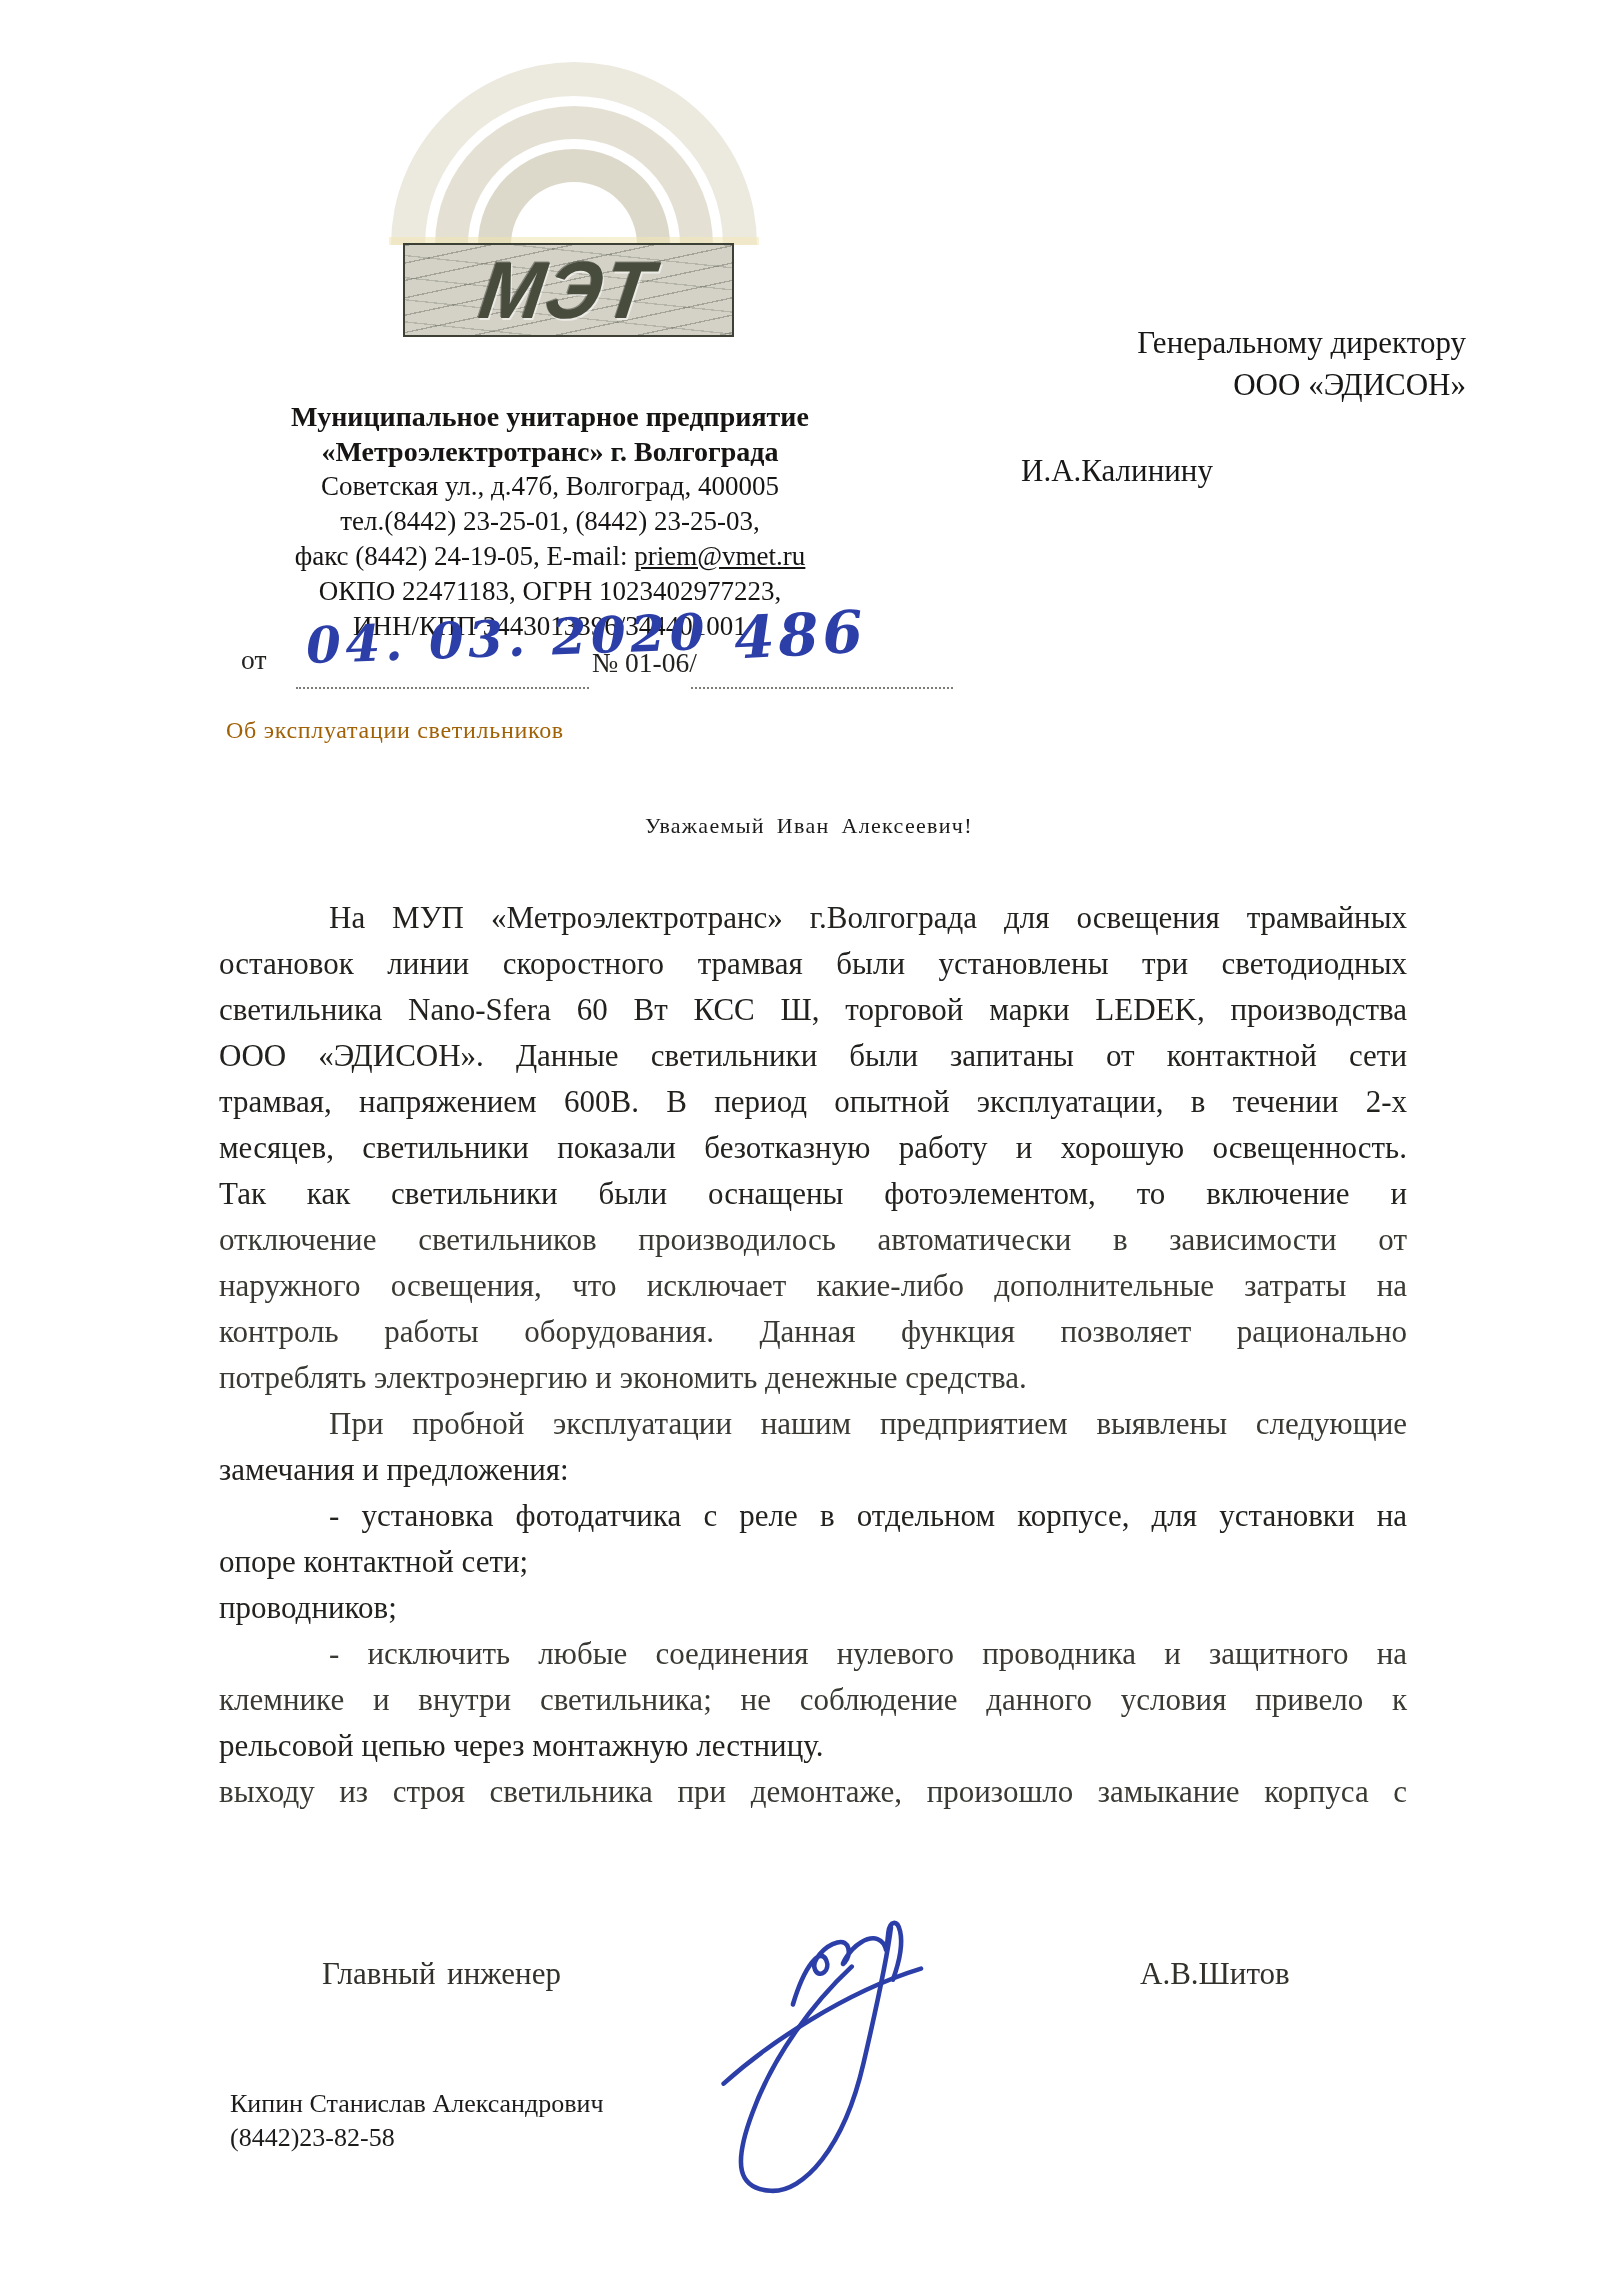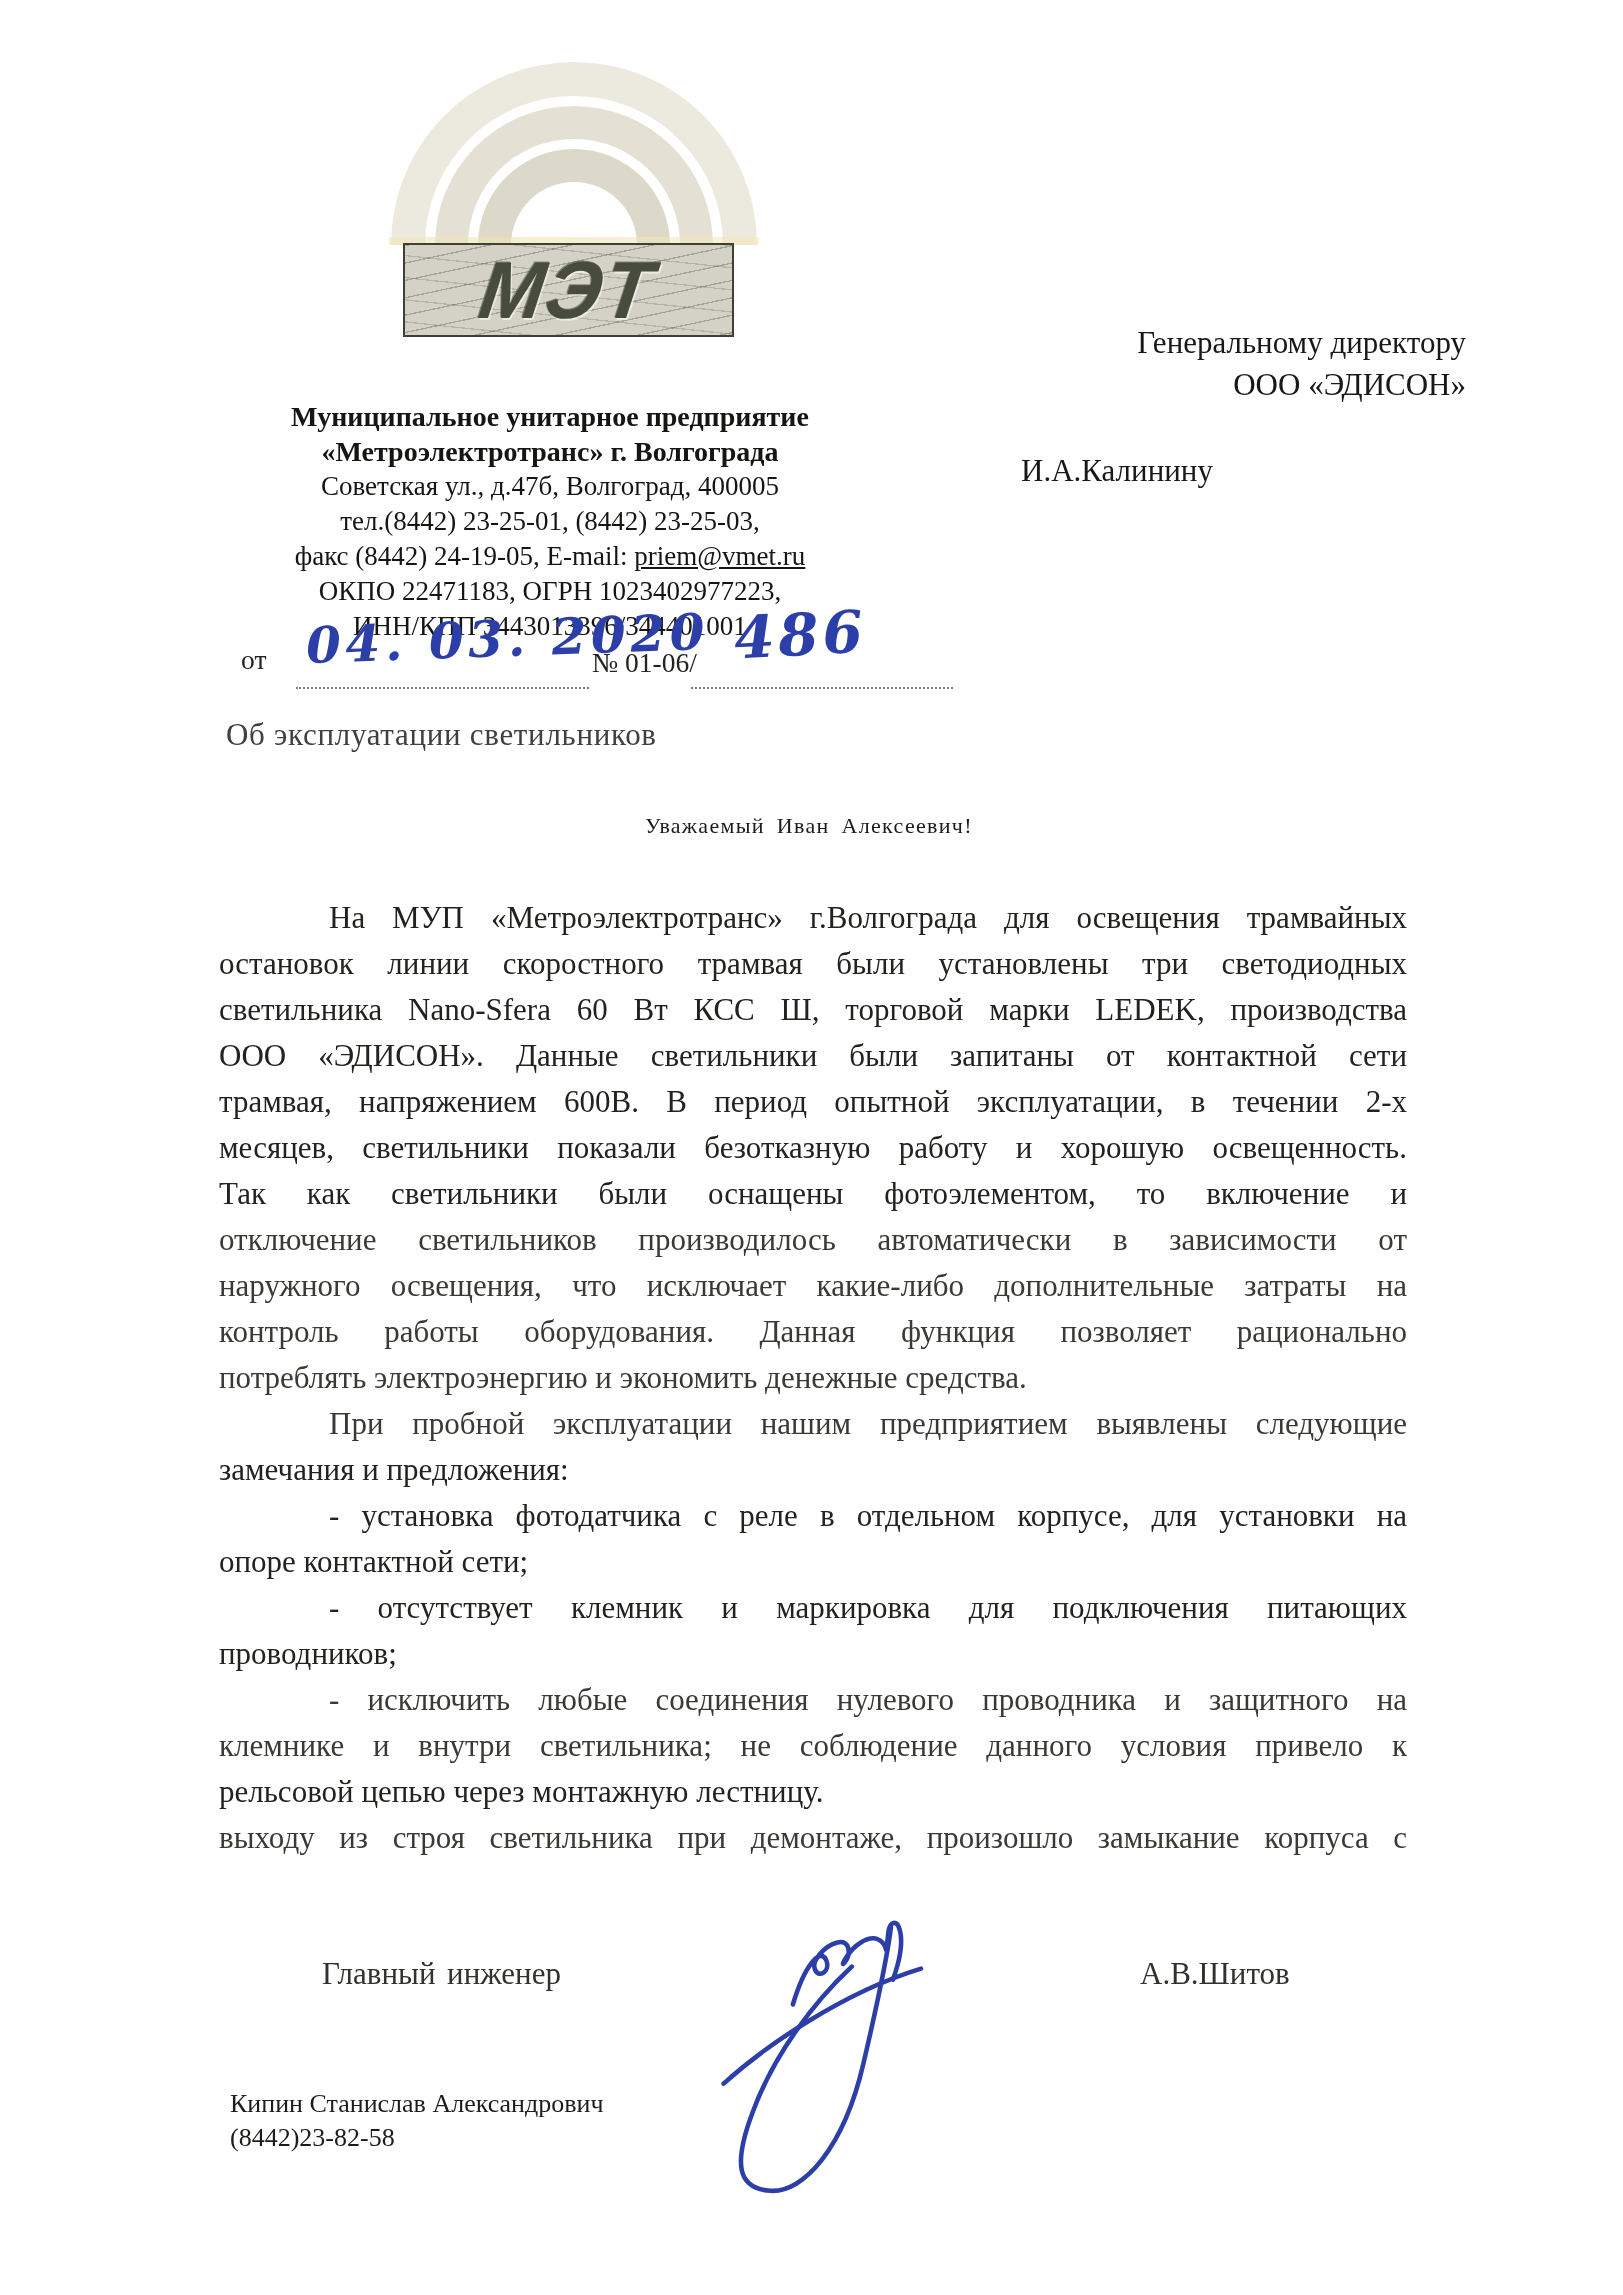--- a/index.html
+++ b/index.html
@@ -47,21 +47,21 @@
   .recipient-name{position:absolute;left:1021px;top:453px;font-size:31px;color:#191817;}
   
   .ref-label{position:absolute;font-size:27.5px;color:#242320;}
   .hand{font-family:"DejaVu Serif", serif;font-style:italic;font-weight:bold;color:#2c3ea8;}
   .hand-date{position:absolute;left:306px;top:609px;font-size:50px;letter-spacing:4.6px;transform:rotate(-2deg);}
   .hand-num{position:absolute;left:734px;top:601px;font-size:58px;letter-spacing:3.9px;transform:rotate(-3deg);}
   .u-seg{position:absolute;height:0;border-bottom:2px dotted #7d7c76;}
   .u1{left:296px;top:687px;width:293px;}
   .u2{left:691px;top:687px;width:262px;}
   
-  .subject{position:absolute;left:226px;top:717px;font-size:31px;color:#404040;letter-spacing:0.7px;}
+  .subject{position:absolute;left:226px;top:717px;font-size:24px;color:#a16207;letter-spacing:0.7px;}
   .salutation{position:absolute;left:645px;top:813px;font-size:22px;letter-spacing:1.3px;word-spacing:5.2px;color:#1c1b19;}
   
   .body-block{position:absolute;left:219px;top:895px;width:1188px;}
   .bl{height:46px;font-size:31px;line-height:46px;text-align:justify;color:#23221f;}
   .jl{text-align-last:justify;}
   .ll{text-align-last:left;}
   .ind{text-indent:110px;}
   .fade{color:#3a3933;}
   
   .sig-position{position:absolute;left:322px;top:1956px;font-size:31px;word-spacing:3.9px;color:#32312c;}
@@ -121,21 +121,20 @@
     <div class="bl jl">месяцев, светильники показали безотказную работу и хорошую освещенность.</div>
     <div class="bl jl">Так как светильники были оснащены фотоэлементом, то включение и</div>
     <div class="bl jl fade">отключение светильников производилось автоматически в зависимости от</div>
     <div class="bl jl fade">наружного освещения, что исключает какие-либо дополнительные затраты на</div>
     <div class="bl jl fade">контроль работы оборудования. Данная функция позволяет рационально</div>
     <div class="bl ll fade">потреблять электроэнергию и экономить денежные средства.</div>
     <div class="bl jl ind fade">При пробной эксплуатации нашим предприятием выявлены следующие</div>
     <div class="bl ll">замечания и предложения:</div>
     <div class="bl jl ind">- установка фотодатчика с реле в отдельном корпусе, для установки на</div>
     <div class="bl ll">опоре контактной сети;</div>
-    <div class="bl jl ind">- отсутствует клемник и маркировка для подключения питающих</div>
     <div class="bl ll">проводников;</div>
     <div class="bl jl ind fade">- исключить любые соединения нулевого проводника и защитного на</div>
     <div class="bl jl fade">клемнике и внутри светильника; не соблюдение данного условия привело к</div>
     <div class="bl ll">рельсовой цепью через монтажную лестницу.</div>
     <div class="bl jl fade">выходу из строя светильника при демонтаже, произошло замыкание корпуса с</div>
   </div>
 
   <div class="sig-position">Главный инженер</div>
   <div class="sig-name">А.В.Шитов</div>
   <svg class="sig-svg" width="268" height="327" viewBox="1050 2890 410 500" fill="none">

